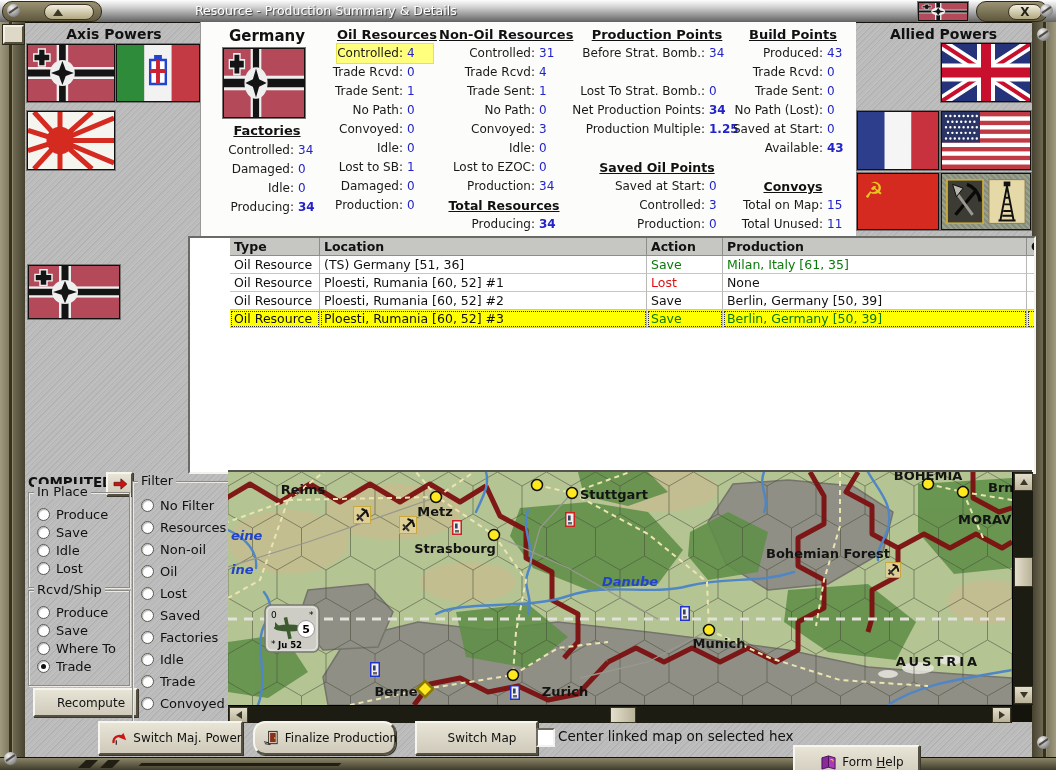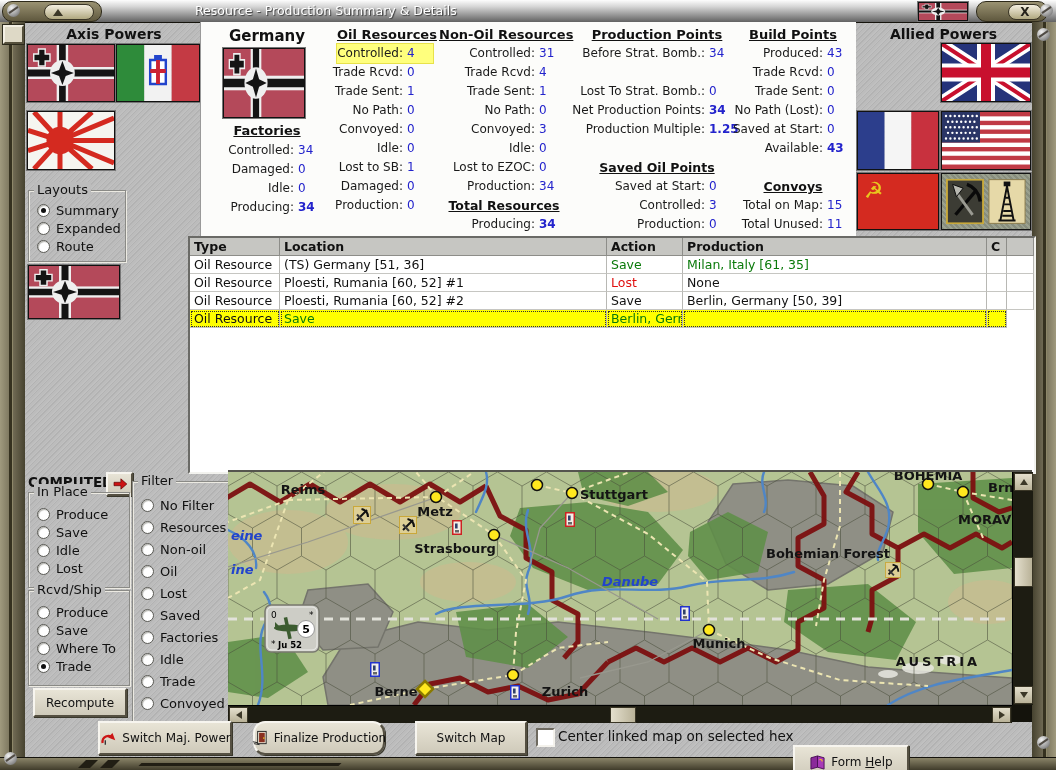--- a/index.html
+++ b/index.html
@@ -44,39 +44,39 @@
   .groupbox .legend{position:absolute;top:-9px;left:5px;background:#bcbcbc;padding:0 3px;font-size:13px;}
   .radio-row{position:relative;height:18px;margin:0 0 0 8px;display:flex;align-items:center;cursor:default;}
   .radio{width:11px;height:11px;border-radius:50%;background:#fff;border:1px solid #5a5a55;
     box-shadow:inset 1px 1px 1px #b5b5b0;margin-right:6px;flex:none;}
   .radio.checked::after{content:"";display:block;width:5px;height:5px;border-radius:50%;background:#101010;margin:3px auto;}
   .rlabel{font-size:13px;white-space:nowrap;}
   
   .btn{position:absolute;display:flex;align-items:center;justify-content:center;gap:5px;
     background:linear-gradient(180deg,#e8e4d6,#cfcaba);border:2px solid;
     border-color:#f7f5ef #555042 #555042 #f7f5ef;box-shadow:1px 1px 0 #3a382c;
-    font-size:12px;white-space:nowrap;cursor:default;}
+    font-size:12px;white-space:nowrap;cursor:default;padding-left:11px;}
   .btn svg{flex:none;}
   
   .stats{position:absolute;left:200px;top:22px;width:655px;height:214px;background:#fcfcfa;
     border-left:1px solid #999;border-bottom:1px solid #8a8a8a;font-size:12px;}
   .scol{position:absolute;}
   .scol-head{position:absolute;font-weight:bold;text-align:center;font-size:13px;text-decoration:underline;white-space:nowrap;}
   .country-name{position:absolute;font-weight:bold;font-size:15px;text-align:center;}
   .srow{position:relative;height:19px;}
   .srow.highlight{background:#ffff7d;box-shadow:0 0 0 1px #e8e24a;}
   .slabel{position:absolute;right:var(--vw);top:2px;white-space:nowrap;color:#1a1a1a;}
   .svalue{position:absolute;left:calc(100% - var(--vw) + 4px);top:2px;color:#2323cc;white-space:nowrap;}
   .svalue.bold{font-weight:bold;}
   .subhead-text{position:absolute;left:0;right:0;top:2px;text-align:center;font-weight:bold;
     font-size:12.5px;text-decoration:underline;white-space:nowrap;}
   
   .table-wrap{position:absolute;left:188px;top:236px;width:844px;height:234px;background:#fff;
     border:2px solid;border-color:#6a6a66 #f2f2ee #f2f2ee #6a6a66;overflow:hidden;font-size:12.5px;}
-  .trow{display:grid;grid-template-columns:90px 327px 76px 304px 20px 1fr;height:18px;line-height:17px;}
+  .trow{display:grid;grid-template-columns:90px 327px 76px 304px 20px 1fr;height:18px;line-height:17px;padding-left:40px;}
   .trow .tc{border-right:1px solid #b8b8b4;border-bottom:1px solid #c6c6c2;padding-left:4px;
     white-space:nowrap;overflow:hidden;}
   .trow.thead .tc{background:#c6c6c2;font-weight:bold;border-right:1px solid #8d8d89;border-bottom:1px solid #8d8d89;}
   .trow.selected .tc{background:#ffff00;outline:1px dotted #333;outline-offset:-2px;}
   .tc.green{color:#0a7a0a;}
   .tc.red{color:#e01010;}
   
   .map-container{position:absolute;left:228px;top:470px;width:804px;height:250px;border-top:2px solid #55554e;}
   .map-viewport{position:absolute;left:0;top:0;width:784px;height:233px;overflow:hidden;background:#b5c493;}
   .sbar-v{position:absolute;left:784px;top:0;width:20px;height:233px;background:#1d1c12;border-left:1px solid #000;}
@@ -247,40 +247,20 @@
     <svg viewBox="0 0 84 56" width="82" height="56" preserveAspectRatio="none">
         <use href="#flag-it"></use>
       </svg>
     </div>
   <div class="flag" style="left:27px;top:111px;">
     <svg viewBox="0 0 86 56" width="86" height="57" preserveAspectRatio="none">
         <use href="#flag-jp"></use>
       </svg>
     </div>
 
-  <div class="groupbox" style="left:28px;top:190px;width:96px;height:66px;">
-    <span class="legend">Layouts</span>
-    <div style="margin-top:6px;">
-
-        <div class="radio-row">
-          <span class="radio checked"></span>
-          <span class="rlabel">Summary</span>
-        </div>
-
-        <div class="radio-row">
-          <span class="radio"></span>
-          <span class="rlabel">Expanded</span>
-        </div>
-
-        <div class="radio-row">
-          <span class="radio"></span>
-          <span class="rlabel">Route</span>
-        </div>
-      </div>
-  </div>
 
   <div class="flag" style="left:28px;top:265px;">
     <svg viewBox="0 0 90 56" width="90" height="52" preserveAspectRatio="none">
         <use href="#flag-de"></use>
       </svg>
     </div>
 
   <div class="stats">
     <div class="country-name" style="left:5px;top:5px;width:122px;">Germany</div>
     <div class="flag" style="left:22px;top:26px;">
@@ -631,20 +611,21 @@
           <span class="tc">Oil Resource</span>
           <span class="tc">Ploesti, Rumania [60, 52] #2</span>
           <span class="tc">Save</span>
           <span class="tc">Berlin, Germany [50, 39]</span>
           <span class="tc"></span>
           <span class="tc"></span>
         </div>
 
         <div class="trow selected">
           <span class="tc">Oil Resource</span>
+          <span class="tc">Ploesti, Rumania [60, 52] #3</span>
           <span class="tc green">Save</span>
           <span class="tc green">Berlin, Germany [50, 39]</span>
           <span class="tc"></span>
           <span class="tc"></span>
         </div>
       </div>
   </div>
 
   <div class="computed-label" style="left:28px;top:474px;">COMPUTED</div>
   <div class="btn" style="left:106px;top:472px;width:23px;height:20px;padding:0;">

